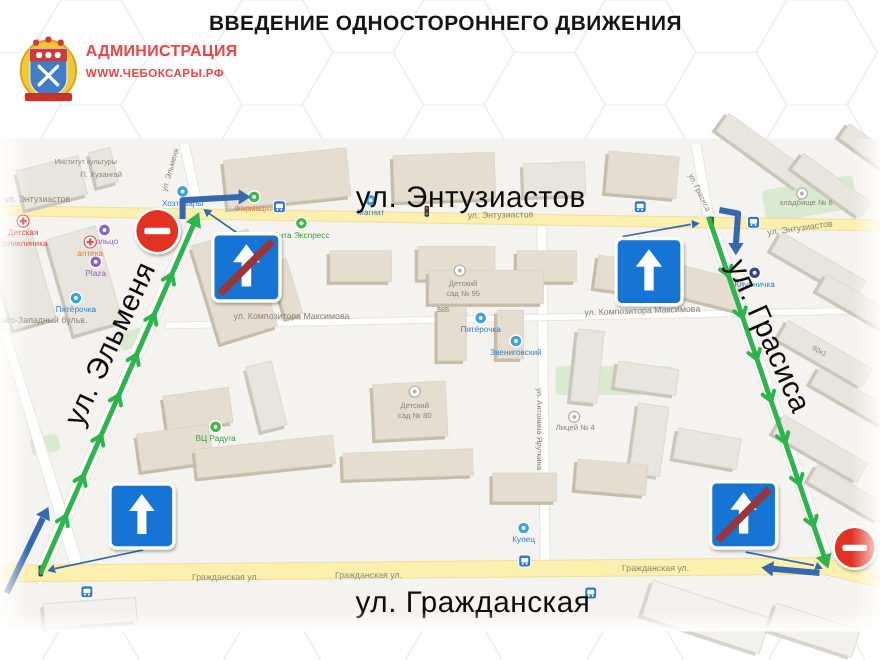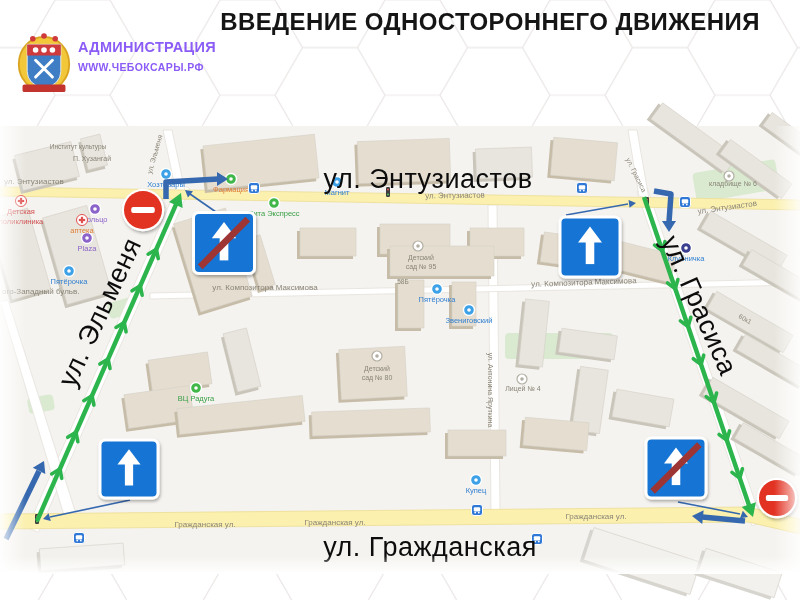--- a/index.html
+++ b/index.html
@@ -2,25 +2,25 @@
 <html><head>
 <meta charset="utf-8">
 <style>
   html,body{margin:0;padding:0;}
   #stage{position:relative;width:800px;height:600px;background:#ffffff;overflow:hidden;
          font-family:"Liberation Sans","DejaVu Sans",sans-serif;}
   #hexbg{position:absolute;left:0;top:0;z-index:0;}
   #mapsvg{position:absolute;left:0;top:0;z-index:1;}
   #header{position:absolute;left:0;top:0;width:800px;height:128px;z-index:2;}
   #logo{position:absolute;left:16px;top:32px;}
-  #orgtext{position:absolute;left:78px;top:38px;color:#8b5cf6;}
+  #orgtext{position:absolute;left:78px;top:38px;color:#ef4444;}
   .orgline{font-size:14.5px;font-weight:bold;line-height:18px;letter-spacing:.3px;}
   .orgurl{font-size:10.5px;font-weight:bold;margin-top:5px;letter-spacing:.4px;}
-  #title{position:absolute;right:10px;top:8px;width:600px;text-align:center;
-         color:#151515;font-size:24px;font-weight:bold;line-height:27.5px;letter-spacing:.4px;}
+  #title{position:absolute;right:10px;top:8px;width:600px;text-align:left;
+         color:#151515;font-size:19px;font-weight:bold;line-height:27.5px;letter-spacing:.4px;}
 </style>
 </head>
 <body>
 
 <div id="stage">
 
   <svg id="hexbg" width="800" height="600">
     <defs>
       <pattern id="hexpat" width="165" height="95.2" patternUnits="userSpaceOnUse">
         <g fill="none" stroke="#edeae9" stroke-width="1.1">

